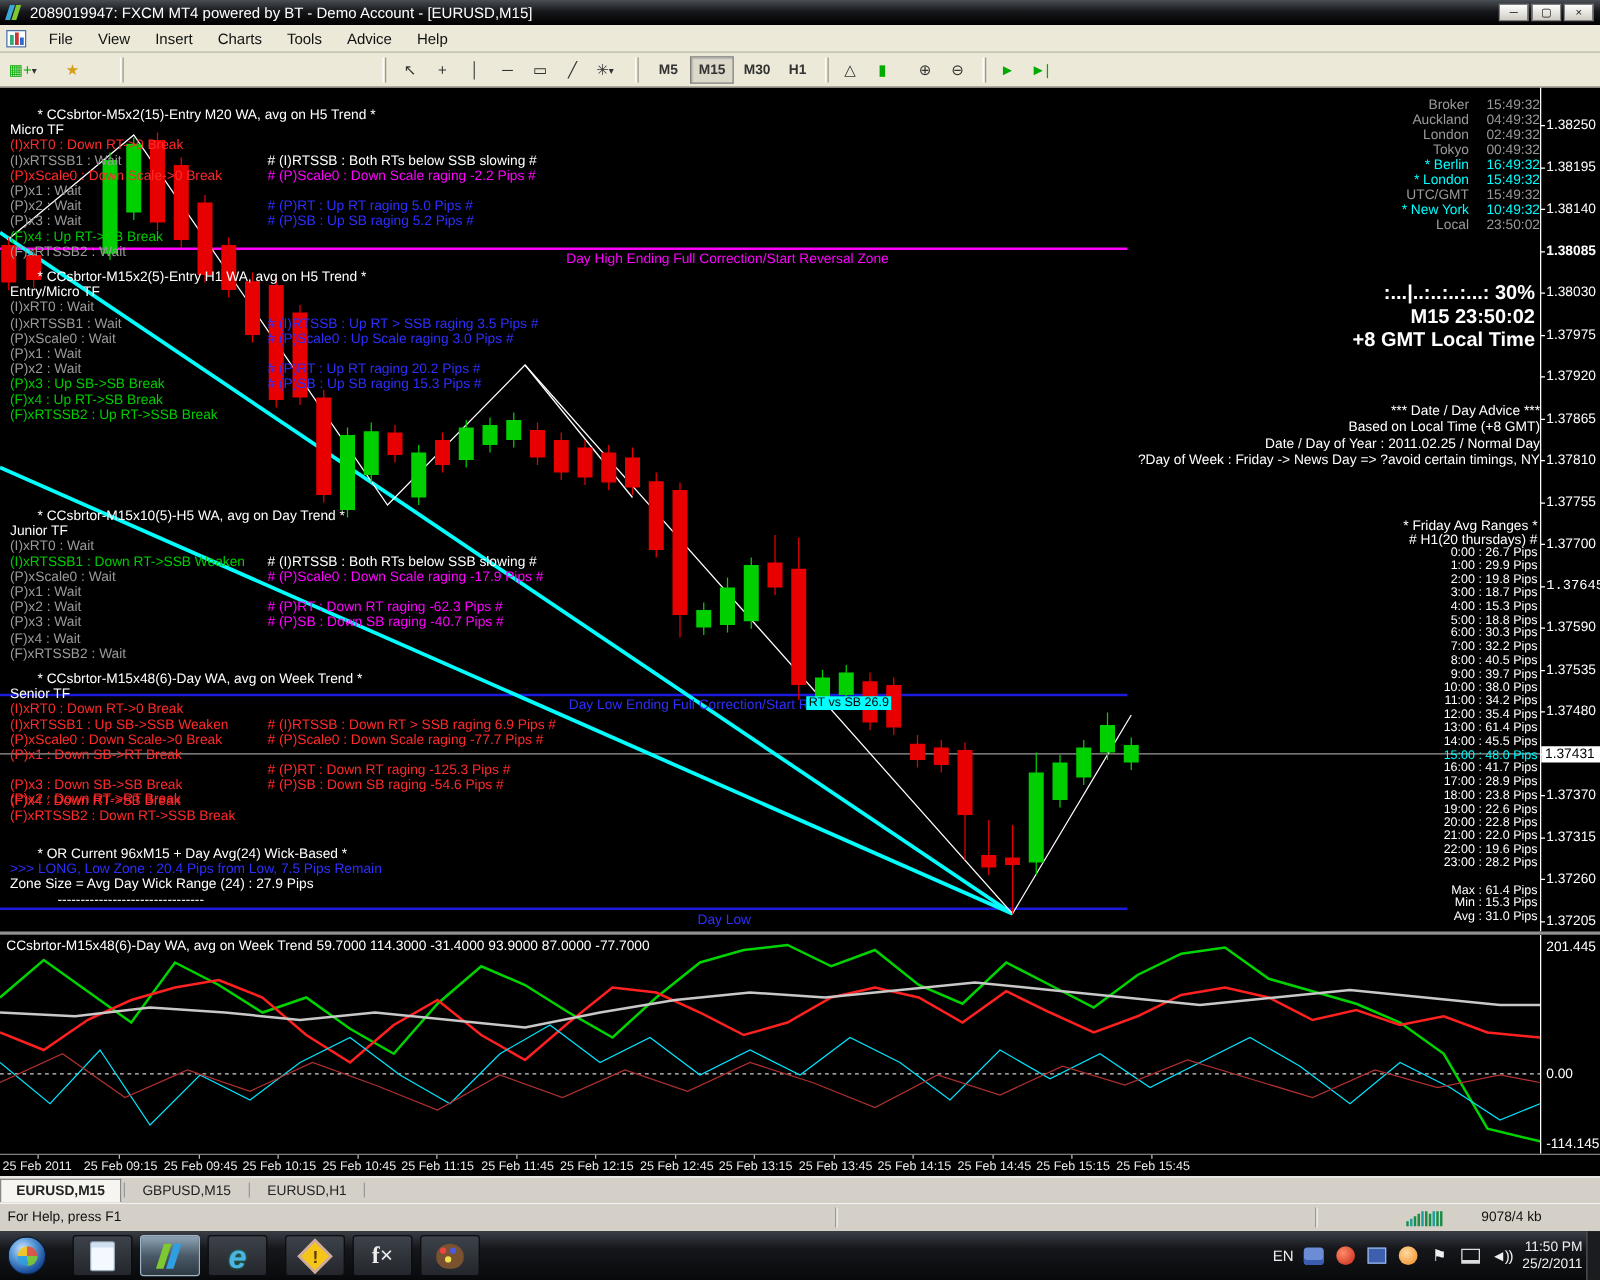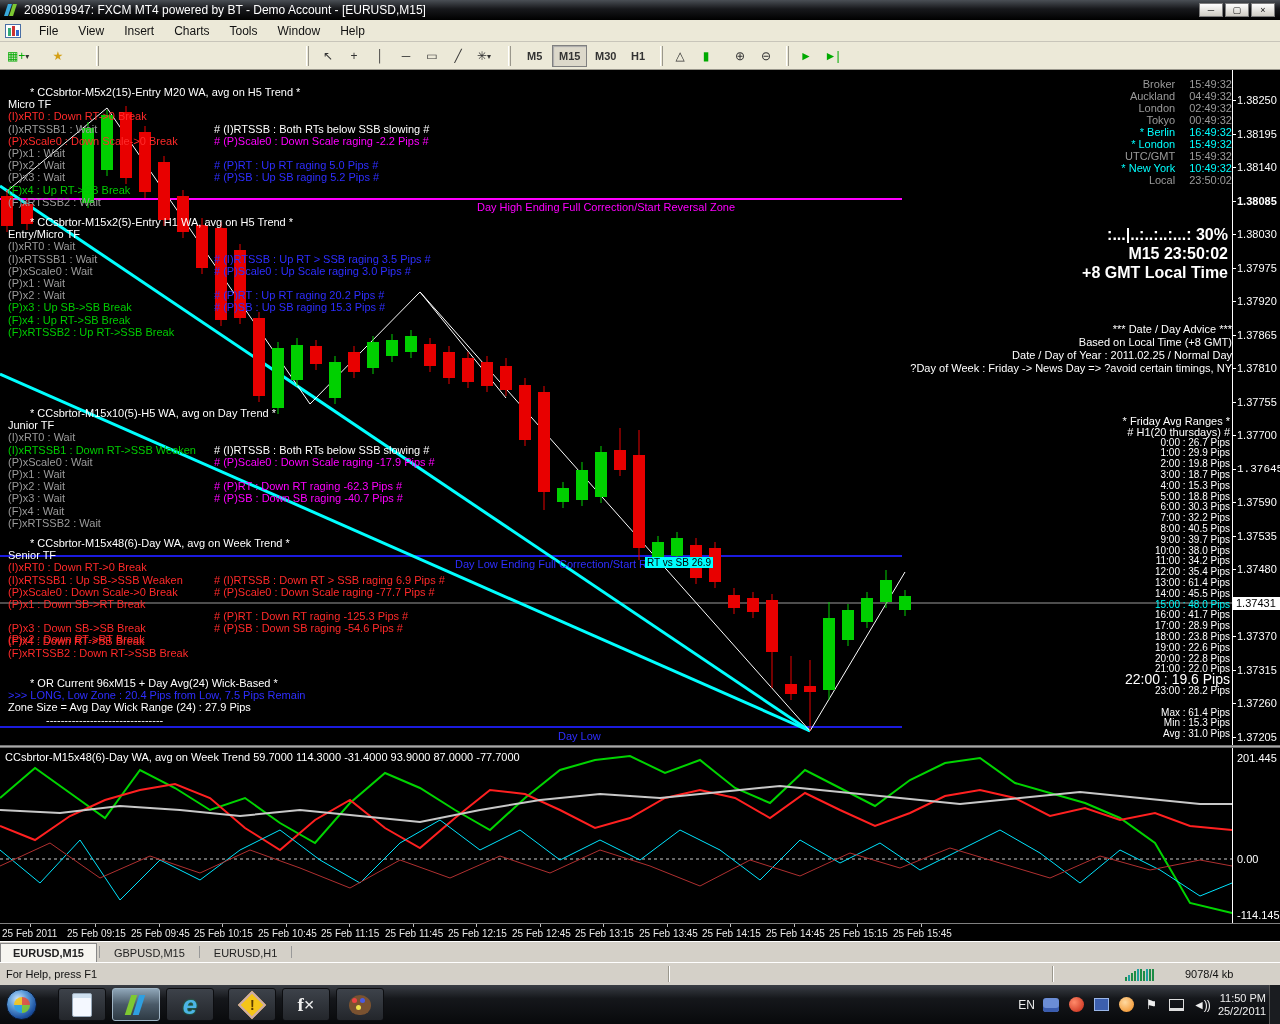--- a/index.html
+++ b/index.html
@@ -127,21 +127,21 @@
     <span class="childicon">
         <i></i>
         <i></i>
         <i></i>
       </span>
     <span class="mitem">File</span>
     <span class="mitem">View</span>
     <span class="mitem">Insert</span>
     <span class="mitem">Charts</span>
     <span class="mitem">Tools</span>
-    <span class="mitem">Window</span>
+    <span class="mitem">Advice</span>
     <span class="mitem">Help</span>
   </div>
 
   <div class="toolbar">
     <div class="tbtn" style="left:6px">
         <span class="g-green">▦+</span>
         <span style="font-size:8px">▾</span>
       </div>
     <div class="tbtn" style="left:46px">
         <span class="g-gold">★</span>
@@ -340,21 +340,21 @@
       <div class="t c-red" style="left: 8px; top: 634.6px;">(F)x4 : Down RT-&gt;SB Break</div>
       <div class="t c-red" style="left: 8px; top: 646.8px;">(F)xRTSSB2 : Down RT-&gt;SSB Break</div>
       <div class="t c-red" style="left: 214px; top: 573.6px;"># (I)RTSSB : Down RT &gt; SSB raging 6.9 Pips #</div>
       <div class="t c-red" style="left: 214px; top: 585.8px;"># (P)Scale0 : Down Scale raging -77.7 Pips #</div>
       <div class="t c-red" style="left: 214px; top: 610.2px;"># (P)RT : Down RT raging -125.3 Pips #</div>
       <div class="t c-red" style="left: 214px; top: 622.4px;"># (P)SB : Down SB raging -54.6 Pips #</div>
       <div class="t c-white" style="left: 30px; top: 677px;">* OR Current 96xM15 + Day Avg(24) Wick-Based *</div>
       <div class="t c-blue" style="left: 8px; top: 689.2px;">&gt;&gt;&gt; LONG, Low Zone : 20.4 Pips from Low, 7.5 Pips Remain</div>
       <div class="t c-white" style="left: 8px; top: 701.4px;">Zone Size = Avg Day Wick Range (24) : 27.9 Pips</div>
       <div class="t c-white" style="left: 46px; top: 713.6px;">--------------------------------</div>
-      <div class="t c-magenta" style="left: 477px; top: 201px;">Day High Ending Full Correction/Start Reversal Zone</div>
+      <div class="t c-magenta" style="left: 453px; top: 201px;">Day High Ending Full Correction/Start Reversal Zone</div>
       <div class="t c-blue" style="left: 455px; top: 558px;">Day Low Ending Full Correction/Start Reversal Zone</div>
       <div class="t c-blue" style="left: 558px; top: 730px;">Day Low</div>
       <div class="chip" style="left: 645px; top: 557px;">RT vs SB 26.9</div>
       <div class="t c-gray" style="left: auto; top: 78px; right: 48px; text-align: right;"><span>Broker</span><span style="margin-left: 14px;">15:49:32</span></div>
       <div class="t c-gray" style="left: auto; top: 90px; right: 48px; text-align: right;"><span>Auckland</span><span style="margin-left: 14px;">04:49:32</span></div>
       <div class="t c-gray" style="left: auto; top: 102px; right: 48px; text-align: right;"><span>London</span><span style="margin-left: 14px;">02:49:32</span></div>
       <div class="t c-gray" style="left: auto; top: 114px; right: 48px; text-align: right;"><span>Tokyo</span><span style="margin-left: 14px;">00:49:32</span></div>
       <div class="t c-cyan" style="left: auto; top: 126px; right: 48px; text-align: right;"><span>* Berlin</span><span style="margin-left: 14px;">16:49:32</span></div>
       <div class="t c-cyan" style="left: auto; top: 138px; right: 48px; text-align: right;"><span>* London</span><span style="margin-left: 14px;">15:49:32</span></div>
       <div class="t c-gray" style="left: auto; top: 150px; right: 48px; text-align: right;"><span>UTC/GMT</span><span style="margin-left: 14px;">15:49:32</span></div>
@@ -384,21 +384,21 @@
       <div class="t c-white" style="left: auto; top: 566.2px; right: 50px; text-align: right; font-size: 10px; line-height: 11px;">12:00 : 35.4 Pips</div>
       <div class="t c-white" style="left: auto; top: 577px; right: 50px; text-align: right; font-size: 10px; line-height: 11px;">13:00 : 61.4 Pips</div>
       <div class="t c-white" style="left: auto; top: 587.8px; right: 50px; text-align: right; font-size: 10px; line-height: 11px;">14:00 : 45.5 Pips</div>
       <div class="t c-cyan" style="left: auto; top: 598.6px; right: 50px; text-align: right; font-size: 10px; line-height: 11px;">15:00 : 48.0 Pips</div>
       <div class="t c-white" style="left: auto; top: 609.4px; right: 50px; text-align: right; font-size: 10px; line-height: 11px;">16:00 : 41.7 Pips</div>
       <div class="t c-white" style="left: auto; top: 620.2px; right: 50px; text-align: right; font-size: 10px; line-height: 11px;">17:00 : 28.9 Pips</div>
       <div class="t c-white" style="left: auto; top: 631px; right: 50px; text-align: right; font-size: 10px; line-height: 11px;">18:00 : 23.8 Pips</div>
       <div class="t c-white" style="left: auto; top: 641.8px; right: 50px; text-align: right; font-size: 10px; line-height: 11px;">19:00 : 22.6 Pips</div>
       <div class="t c-white" style="left: auto; top: 652.6px; right: 50px; text-align: right; font-size: 10px; line-height: 11px;">20:00 : 22.8 Pips</div>
       <div class="t c-white" style="left: auto; top: 663.4px; right: 50px; text-align: right; font-size: 10px; line-height: 11px;">21:00 : 22.0 Pips</div>
-      <div class="t c-white" style="left: auto; top: 674.2px; right: 50px; text-align: center; font-size: 14px; line-height: 11px;">22:00 : 19.6 Pips</div>
+      <div class="t c-white" style="left: auto; top: 674.2px; right: 50px; text-align: center; font-size: 10px; line-height: 11px;">22:00 : 19.6 Pips</div>
       <div class="t c-white" style="left: auto; top: 685px; right: 50px; text-align: right; font-size: 10px; line-height: 11px;">23:00 : 28.2 Pips</div>
       <div class="t c-white" style="left: auto; top: 706.6px; right: 50px; text-align: right; font-size: 10px; line-height: 11px;">Max : 61.4 Pips</div>
       <div class="t c-white" style="left: auto; top: 717.4px; right: 50px; text-align: right; font-size: 10px; line-height: 11px;">Min : 15.3 Pips</div>
       <div class="t c-white" style="left: auto; top: 728.2px; right: 50px; text-align: right; font-size: 10px; line-height: 11px;">Avg : 31.0 Pips</div>
       <div class="axis-label" style="top: 94px;">1.38250</div>
       <div class="tick" style="top: 100px;"></div>
       <div class="axis-label" style="top: 127.5px;">1.38195</div>
       <div class="tick" style="top: 133.5px;"></div>
       <div class="axis-label" style="top: 161px;">1.38140</div>
       <div class="tick" style="top: 167px;"></div>

